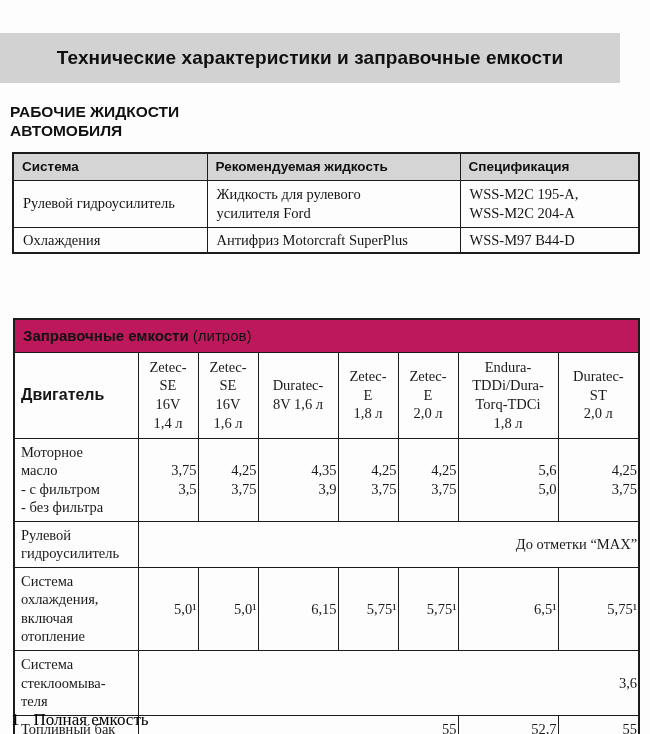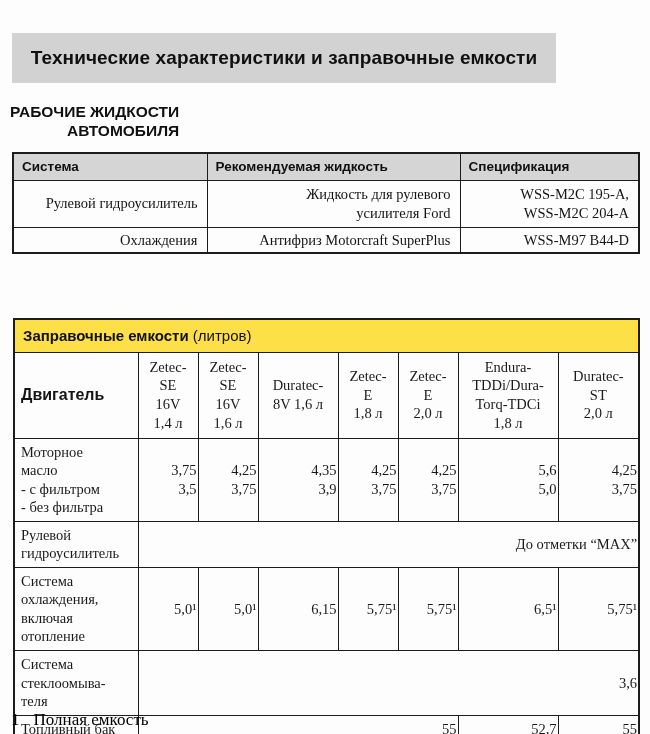--- a/index.html
+++ b/index.html
@@ -5,27 +5,27 @@
   * { margin: 0; padding: 0; box-sizing: border-box; }
   html, body { width: 650px; }
   body {
     height: 734px;
     background: #fdfdfd;
     font-family: "Liberation Sans", sans-serif;
     color: #151515;
     position: relative;
     overflow: hidden;
   }
-  .pre { white-space: pre-line; text-align: right; }
+  .pre { white-space: pre-line; }
 
   
   .title-banner {
     position: absolute;
-    left: 12px; top: 33px;
-    width: 544px; height: 50px;
+    left: 0; top: 33px;
+    width: 620px; height: 50px;
     background: #d2d2d2;
     display: flex; align-items: center; justify-content: center;
     font-weight: bold; font-size: 19px;
     letter-spacing: 0.1px;
     color: #101010;
   }
 
   
   .section-heading {
     position: absolute;
@@ -58,21 +58,21 @@
     padding: 3px 9px;
     vertical-align: middle;
     line-height: 1.3;
   }
   .fluids-row-1 td { height: 47px; }
   .fluids-row-2 td { height: 18px; }
 
   
   .cap-table { left: 13px; top: 318px; width: 625px; }
   .cap-table .cap-title-cell {
-    background: #fde047;
+    background: #be185d;
     text-align: left;
     font-size: 15px;
     padding: 5px 8px;
     height: 33px;
     color: #101010;
   }
   .cap-title-bold { font-weight: bold; }
   .cap-title-suffix { font-weight: normal; }
   .cap-table td, .cap-table th.engine-col {
     font-family: "Liberation Serif", serif;

